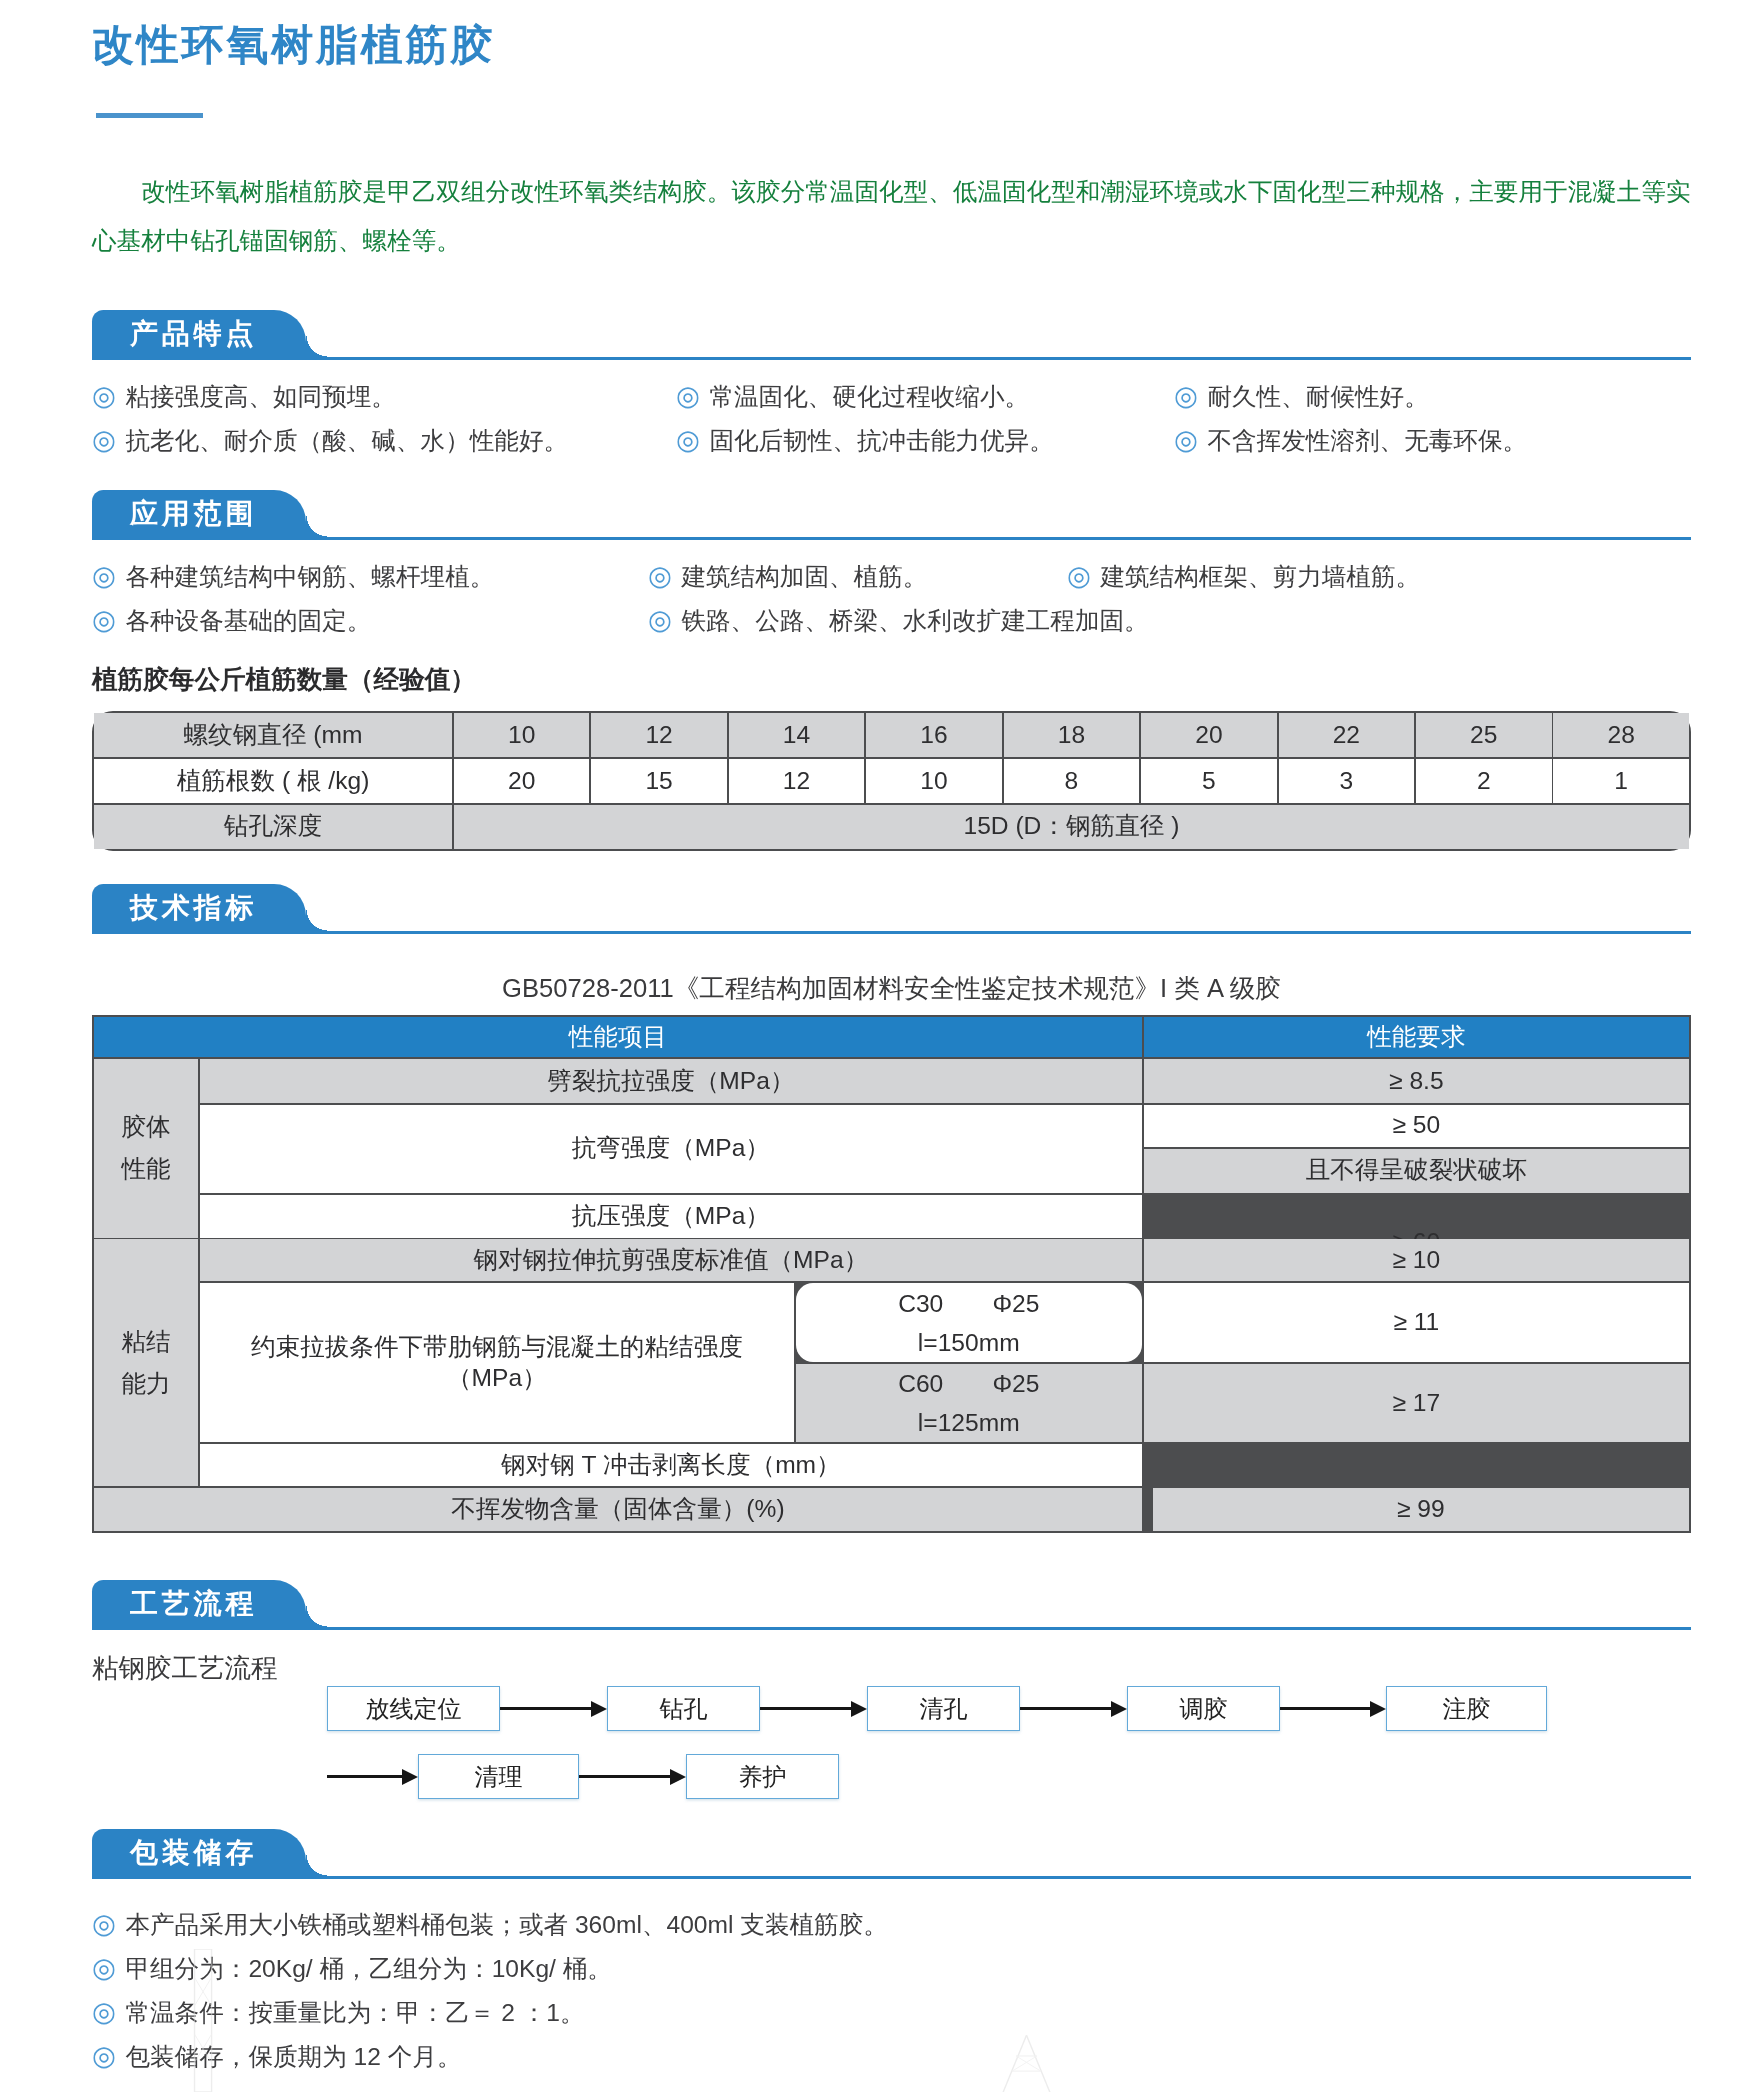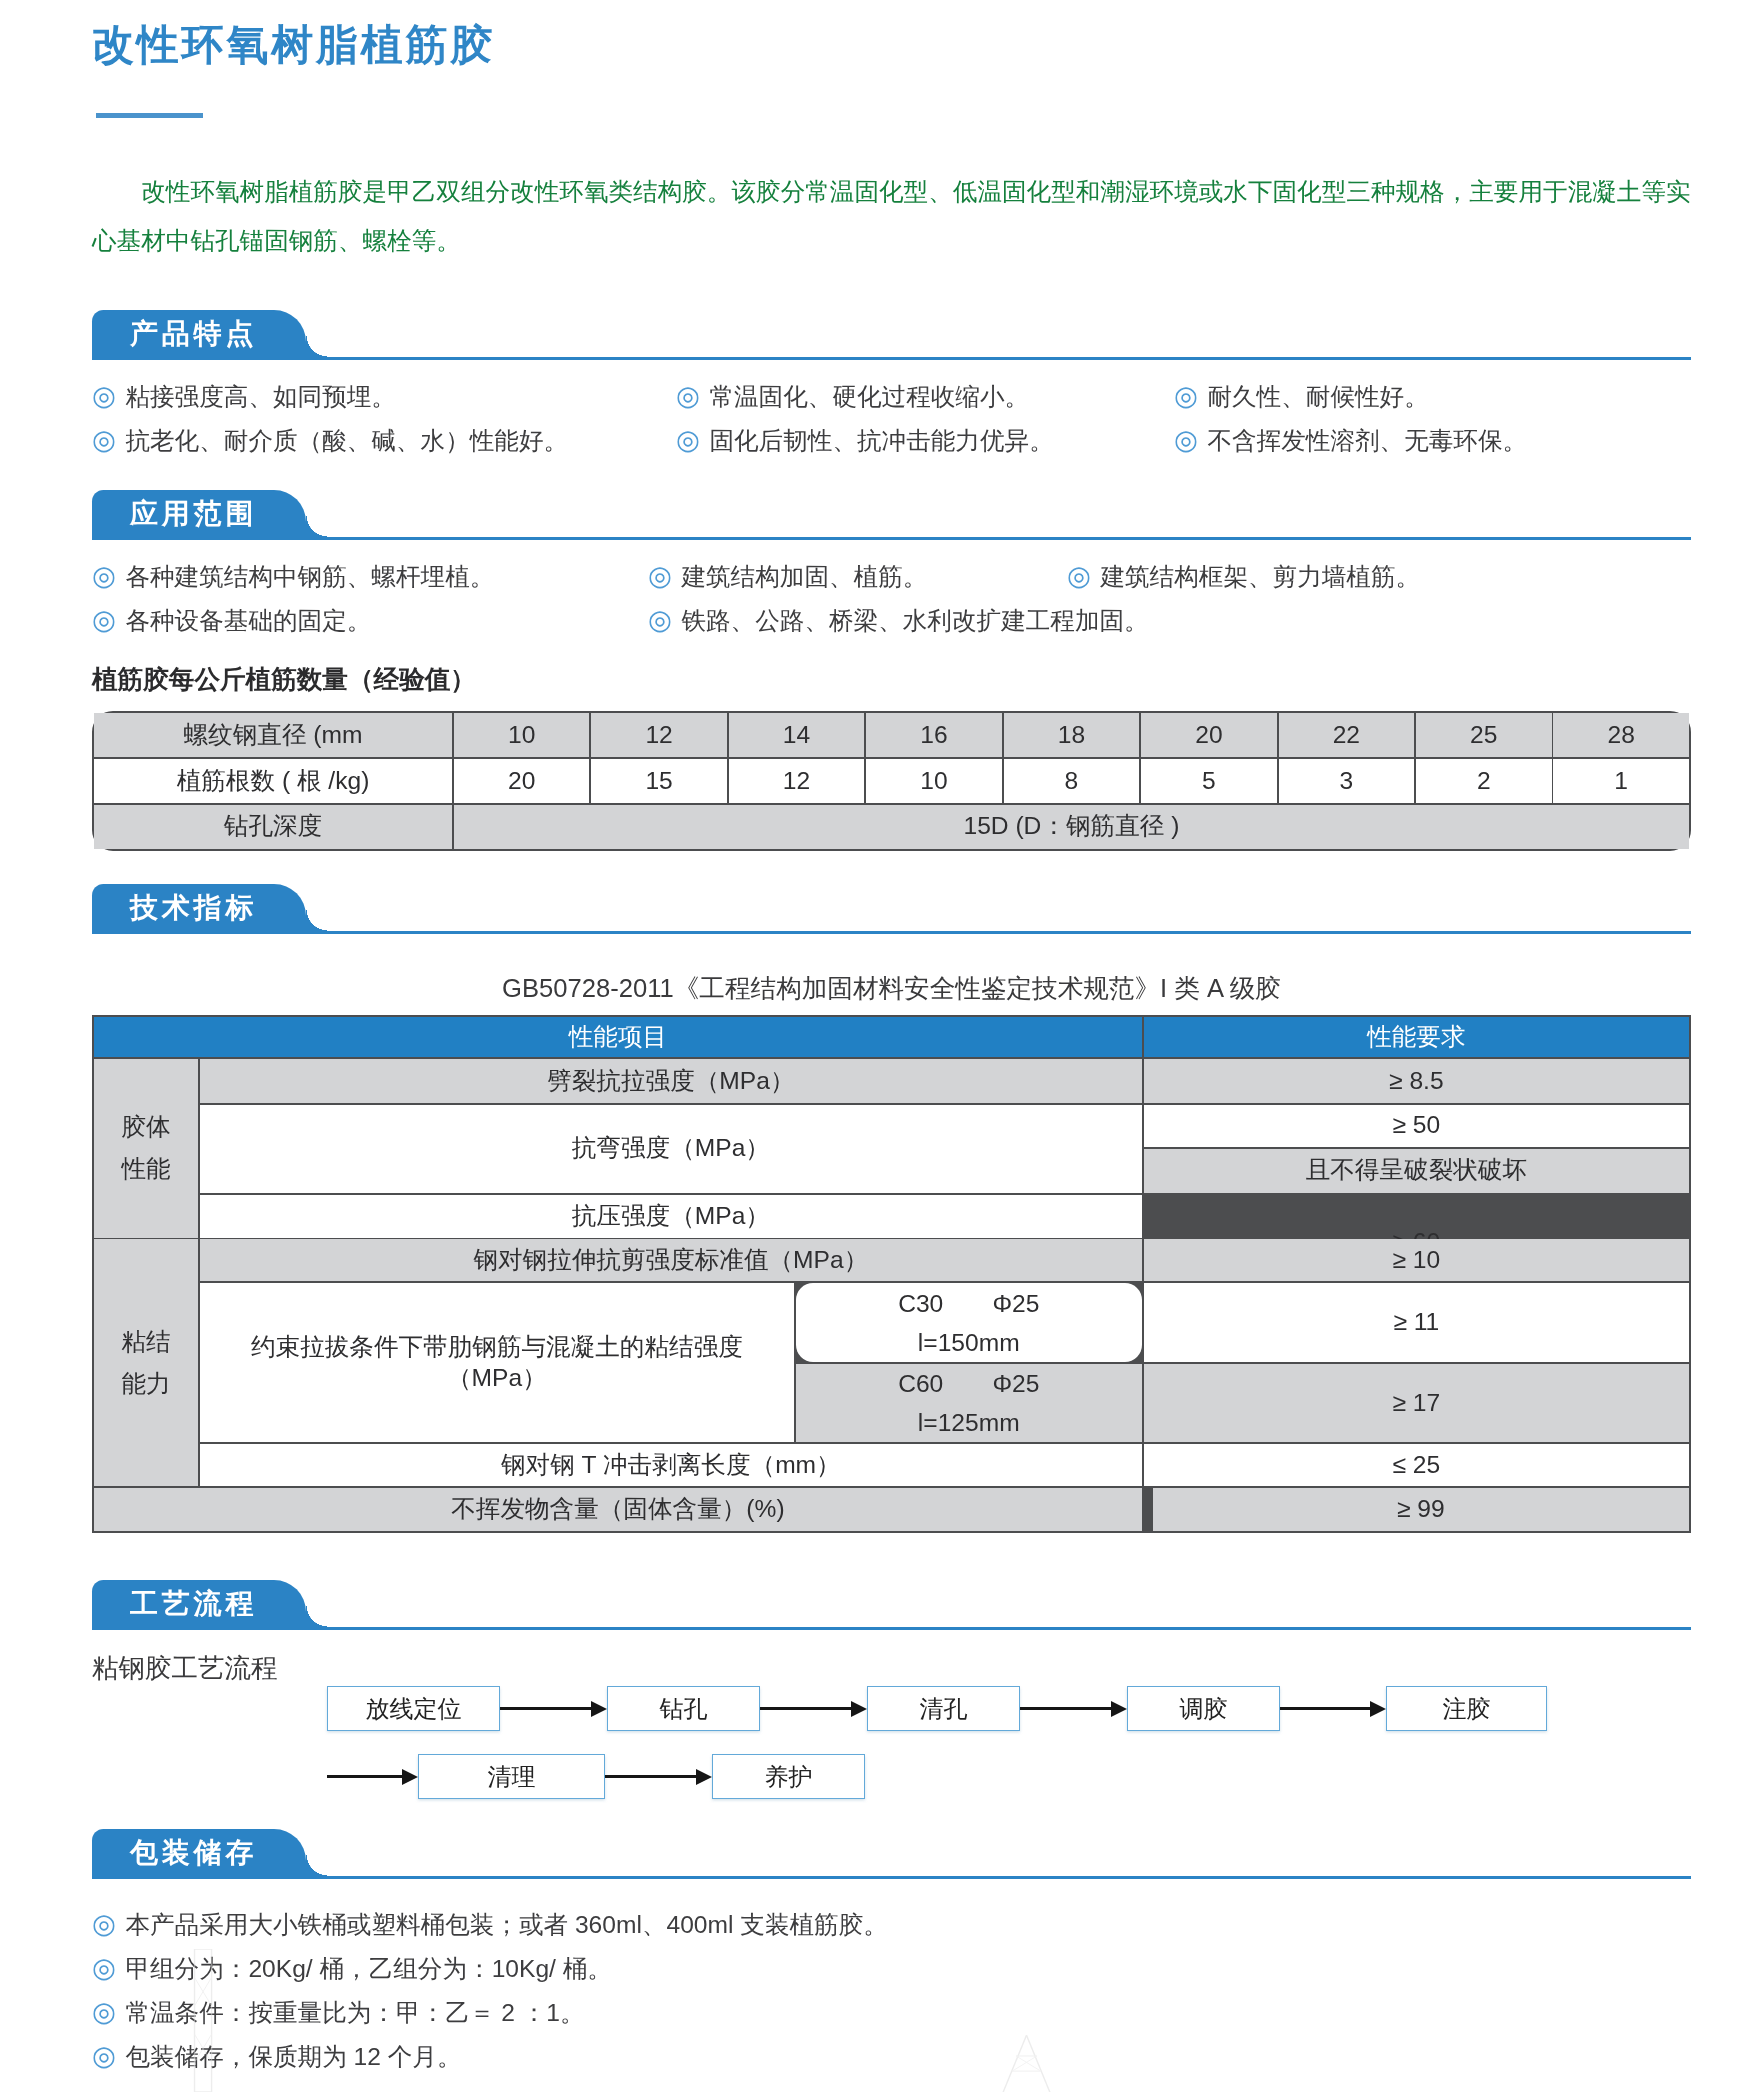--- a/index.html
+++ b/index.html
@@ -216,21 +216,20 @@
     <div class="cell" style="grid-area:7/4/8/5;">≥ 11</div>
     <div class="cell gray twoline" style="grid-area:8/3/9/4;">
       <div>
           <span>C60　　Φ25</span>
           <span>l=125mm</span>
         </div>
     </div>
     <div class="cell gray" style="grid-area:8/4/9/5;">≥ 17</div>
 
     <div class="cell" style="grid-area:9/2/10/4;">钢对钢 T 冲击剥离长度（mm）</div>
-    <div class="cell" style="grid-area:9/4/10/5;">≤ 25</div>
 
     <div class="cell gray" style="grid-area:10/1/11/4;">不挥发物含量（固体含量）(%)</div>
     <div class="cell gray" style="grid-area:10/4/11/5;margin-left:9px;">≥ 99</div>
   </div>
 
   <div class="abs sec-head" style="top:1579px;">
     <div class="sec-tab">工艺流程</div>
   </div>
   <div class="abs proc-sub" style="top: 1650px;">粘钢胶工艺流程</div>
 
@@ -256,21 +255,21 @@
         <span class="head"></span>
       </div>
     <div class="fbox" style="width:161px;">注胶</div>
   </div>
 
   <div class="abs flow" style="top:1754px; padding-left:235px;">
     <div class="farrow" style="width:91px;">
         <span class="shaft"></span>
         <span class="head"></span>
       </div>
-    <div class="fbox" style="width:187px;">清理</div>
+    <div class="fbox" style="width:161px;">清理</div>
     <div class="farrow" style="width:107px;">
         <span class="shaft"></span>
         <span class="head"></span>
       </div>
     <div class="fbox" style="width:153px;">养护</div>
   </div>
 
   <div class="abs sec-head" style="top:1828px;">
     <div class="sec-tab">包装储存</div>
   </div>

